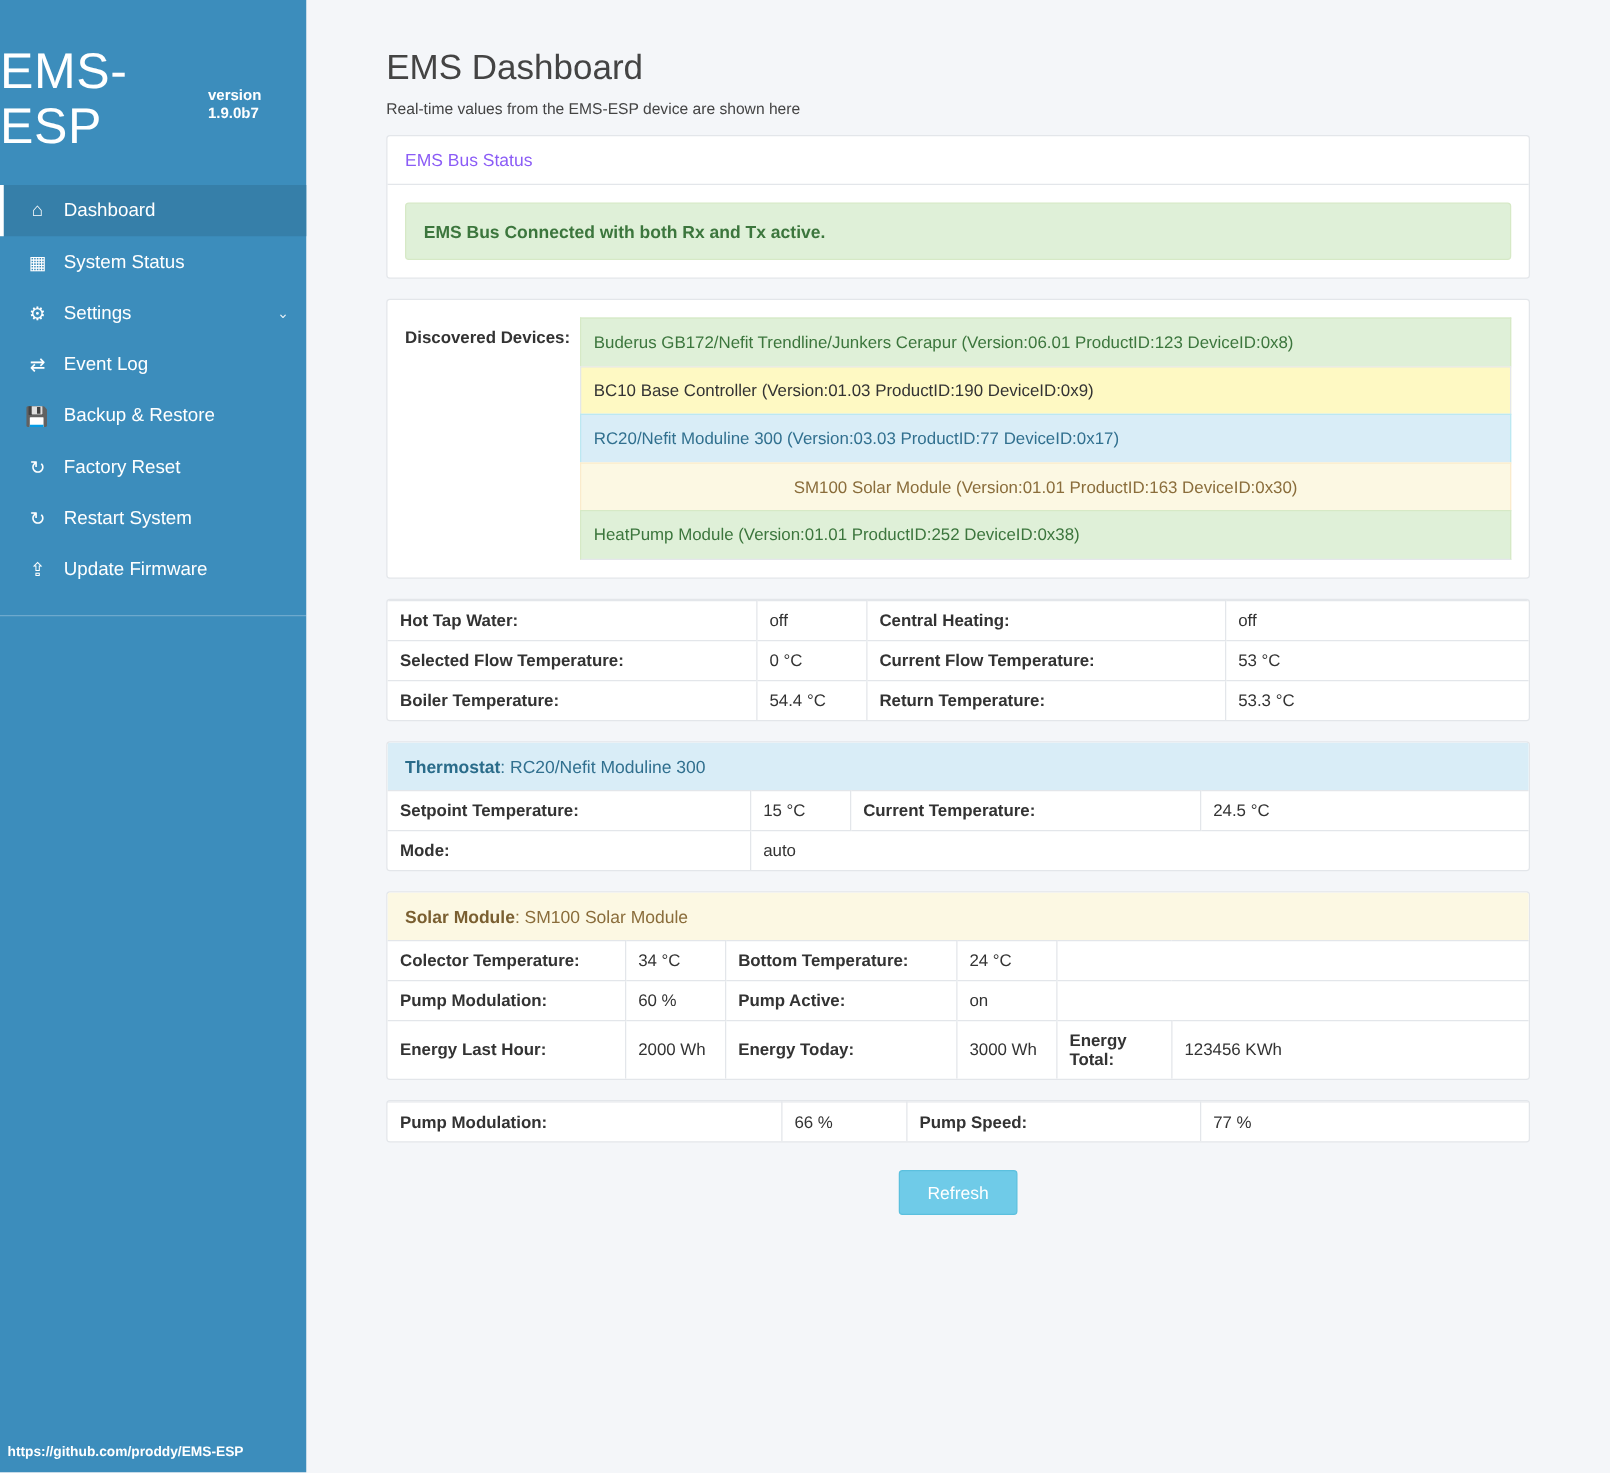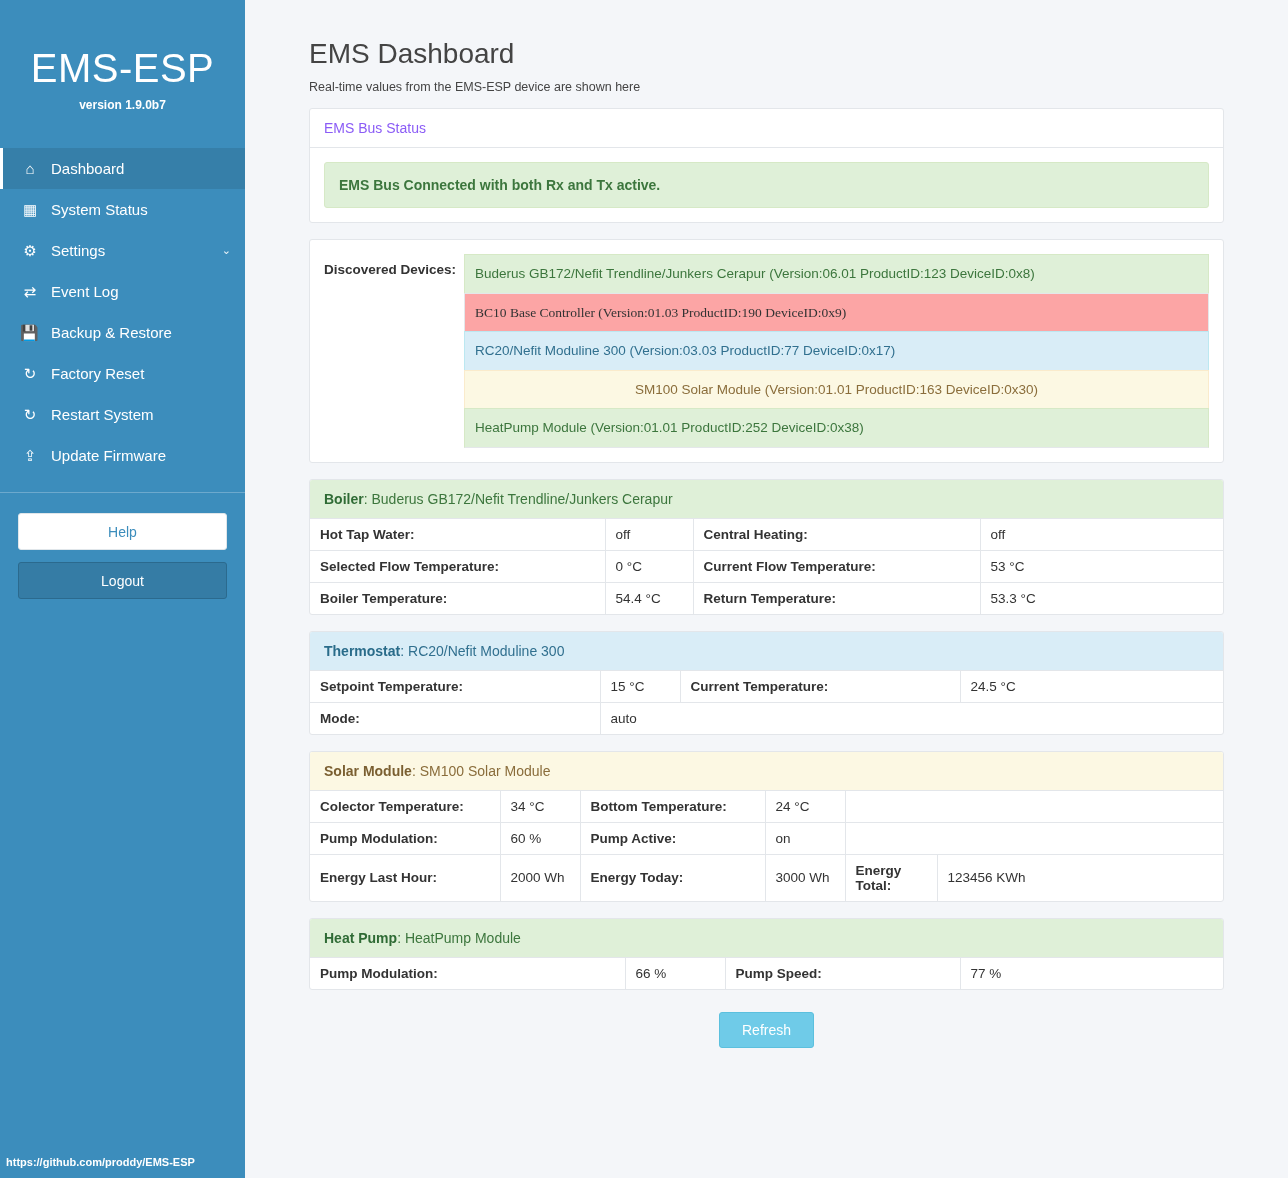--- a/index.html
+++ b/index.html
@@ -18,21 +18,20 @@
     background: #3c8dbc;
     color: #ffffff;
     display: flex;
     flex-direction: column;
     position: relative;
     flex: 0 0 245px;
   }
   .brand {
     height: 148px;
     display: flex;
-    flex-direction: column;
     align-items: center;
     justify-content: center;
     padding-top: 10px;
   }
   .brand-title {
     font-size: 40px;
     font-weight: 400;
     letter-spacing: .5px;
     color: #ffffff;
     line-height: 1.1;
@@ -172,21 +171,21 @@
   .devices-list { flex: 1 1 auto; border-radius: 17px; }
   .dev-item {
     font-size: 13.5px;
     padding: 9px 10px;
     border: 1px solid #e4e7ea;
     border-bottom: none;
     line-height: 1.45;
   }
   .dev-item:last-child { border-bottom: 1px solid #e4e7ea; }
   .dev-green { background: #dff0d8; color: #3c763d; border-color: #d6e9c6; }
-  .dev-white { background: #fca5a5; color: #333333; font-family: Liberation Serif, serif; }
+  .dev-white { background: #fef9c3; color: #333333; }
   .dev-blue  { background: #d9edf7; color: #31708f; border-color: #bce8f1; }
   .dev-yellow{ background: #fcf8e3; color: #8a6d3b; border-color: #faebcc; text-align: center; }
 
   
   .dev-panel {
     border: 1px solid #e3e6ea;
     border-radius: 3px;
     margin-bottom: 16px;
     background: #fff;
     overflow: hidden;
@@ -283,24 +282,20 @@
       </div>
 
       <div class="nav-item">
         <span class="nav-icon">⇪</span>
         <span>Update Firmware</span>
       </div>
 
       <div class="nav-sep"></div>
     </div>
 
-    <div class="side-buttons">
-      <div class="btn-help">Help</div>
-      <div class="btn-logout">Logout</div>
-    </div>
 
     <div class="sidebar-footer">https://github.com/proddy/EMS-ESP</div>
   </div>
 
   <div class="main">
 
     <h1 class="page-title">EMS Dashboard</h1>
     <div class="page-sub">Real-time values from the EMS-ESP device are shown here</div>
 
     <div class="panel">
@@ -317,23 +312,20 @@
           <div class="dev-item dev-green">Buderus GB172/Nefit Trendline/Junkers Cerapur (Version:06.01 ProductID:123 DeviceID:0x8)</div>
           <div class="dev-item dev-white">BC10 Base Controller (Version:01.03 ProductID:190 DeviceID:0x9)</div>
           <div class="dev-item dev-blue">RC20/Nefit Moduline 300 (Version:03.03 ProductID:77 DeviceID:0x17)</div>
           <div class="dev-item dev-yellow">SM100 Solar Module (Version:01.01 ProductID:163 DeviceID:0x30)</div>
           <div class="dev-item dev-green">HeatPump Module (Version:01.01 ProductID:252 DeviceID:0x38)</div>
         </div>
       </div>
     </div>
 
     <div class="dev-panel">
-      <div class="dev-head head-green">
-        <b>Boiler</b><span>: </span><span>Buderus GB172/Nefit Trendline/Junkers Cerapur</span>
-      </div>
       <table class="dev-table">
         <tbody>
             <tr>
           <td class="lbl" style="width:295px">Hot Tap Water:</td>
           <td style="width:88px">off</td>
           <td class="lbl" style="width:287px">Central Heating:</td>
           <td>off</td>
         </tr>
         <tr>
           <td class="lbl">Selected Flow Temperature:</td>
@@ -399,23 +391,20 @@
           <td class="lbl">Energy Today:</td>
           <td>3000 Wh</td>
           <td class="lbl" style="width:92px">Energy Total:</td>
           <td>123456 KWh</td>
         </tr>
       </tbody>
         </table>
     </div>
 
     <div class="dev-panel">
-      <div class="dev-head head-green">
-        <b>Heat Pump</b><span>: </span><span>HeatPump Module</span>
-      </div>
       <table class="dev-table">
         <tbody>
             <tr>
           <td class="lbl" style="width:315px">Pump Modulation:</td>
           <td style="width:100px">66 %</td>
           <td class="lbl" style="width:235px">Pump Speed:</td>
           <td>77 %</td>
         </tr>
       </tbody>
         </table>

